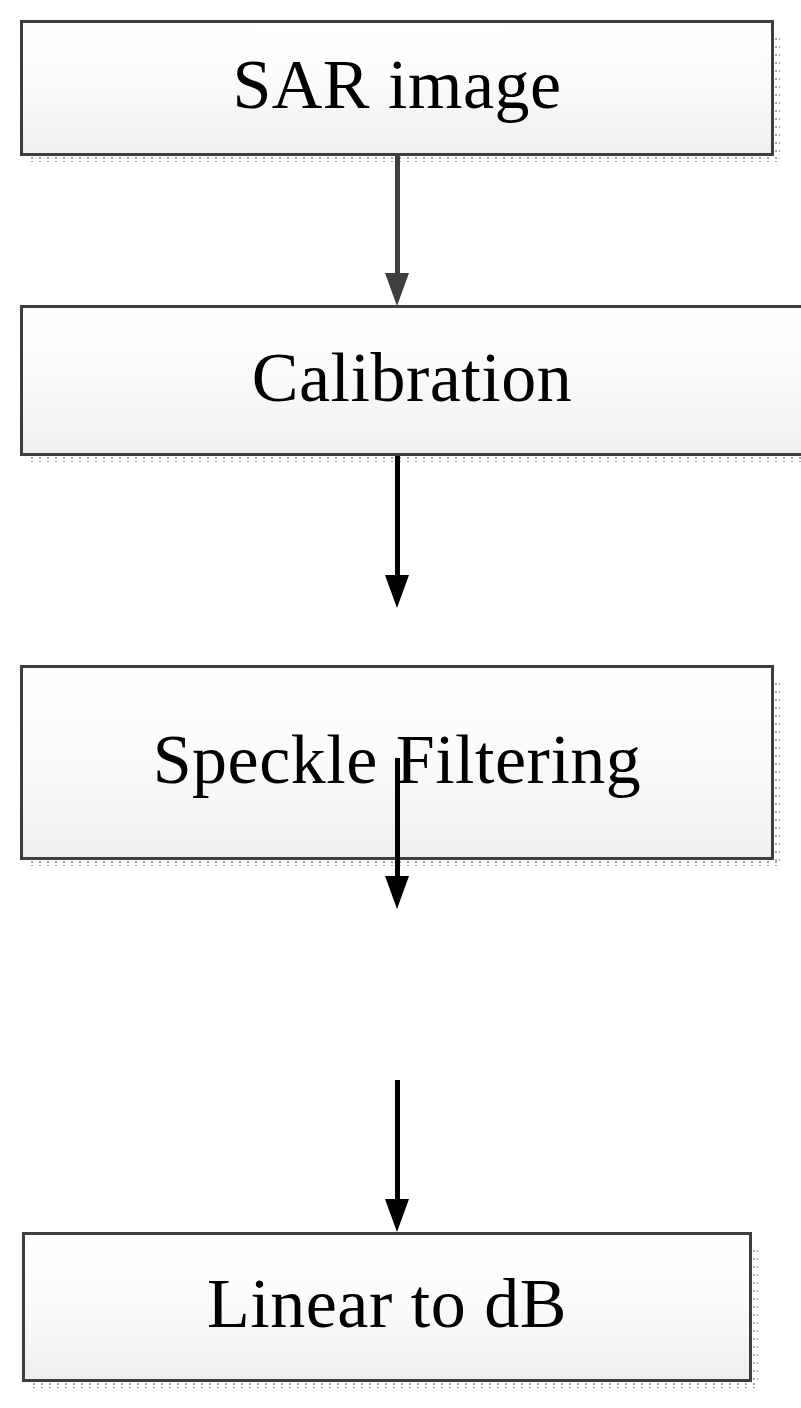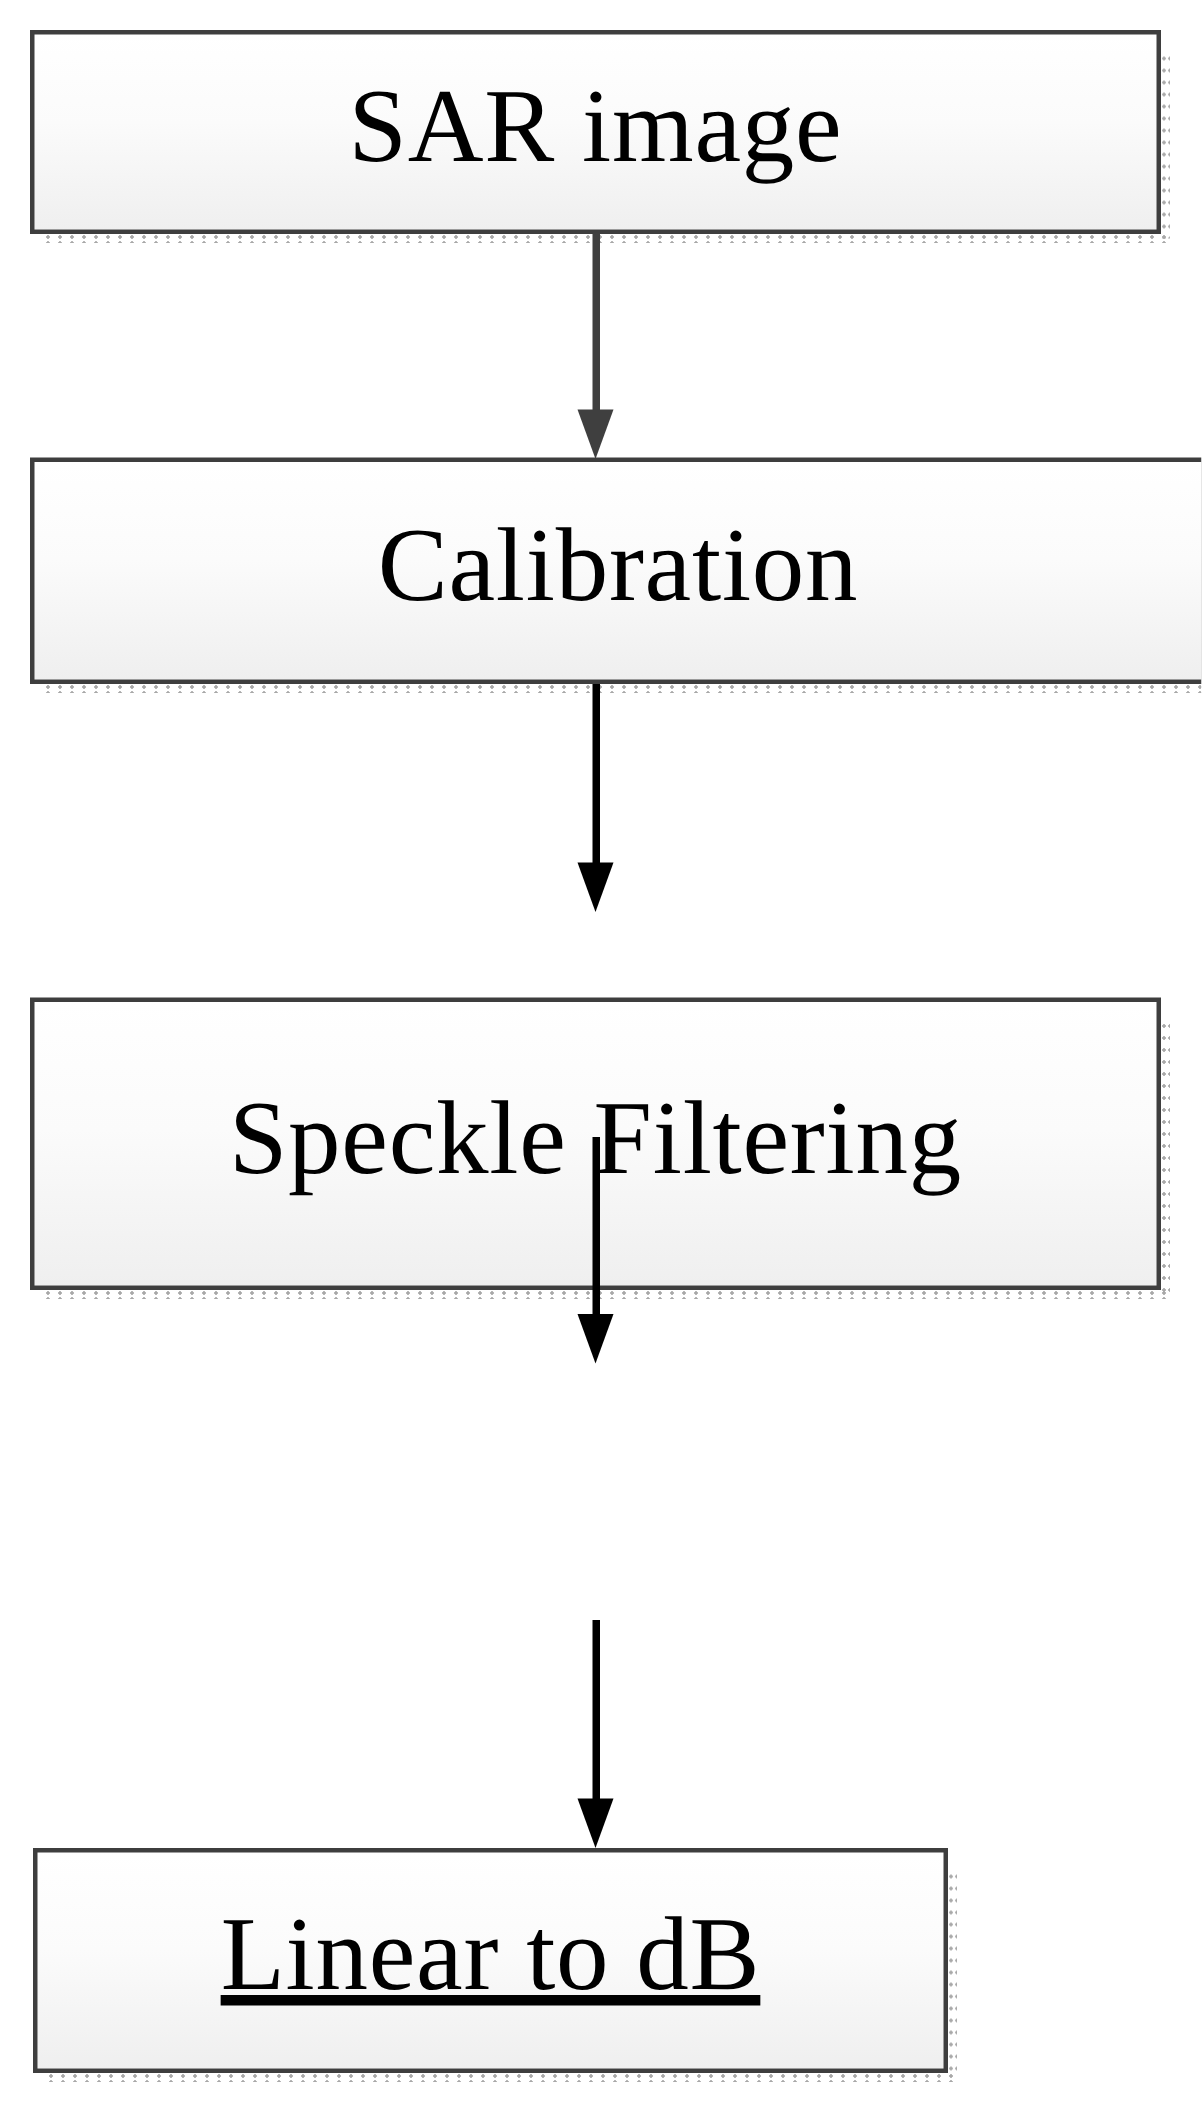--- a/index.html
+++ b/index.html
@@ -105,17 +105,17 @@
     <div class="arrow-stem"></div>
     <div class="arrow-head"></div>
   </div>
 
 
   <div class="arrow" style="top: 1080px; height: 152px; --arrow-color: #000000;">
     <div class="arrow-stem"></div>
     <div class="arrow-head"></div>
   </div>
 
-  <div class="node" style="left:22px; top:1232px; width:610px; height:150px;text-decoration:underline;">
+  <div class="node" style="left:22px; top:1232px; width:730px; height:150px;">
     <span class="node-label">Linear to dB</span>
   </div>
 
 </div>
 
 </body></html>

